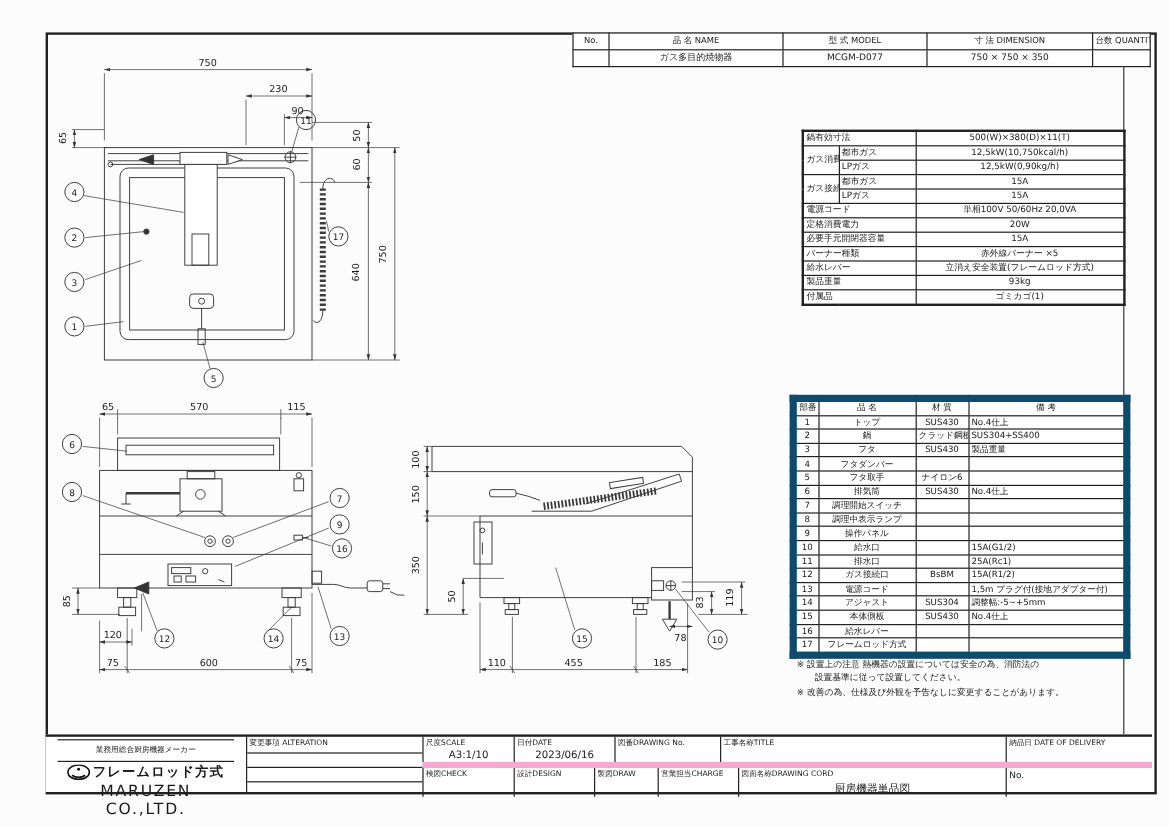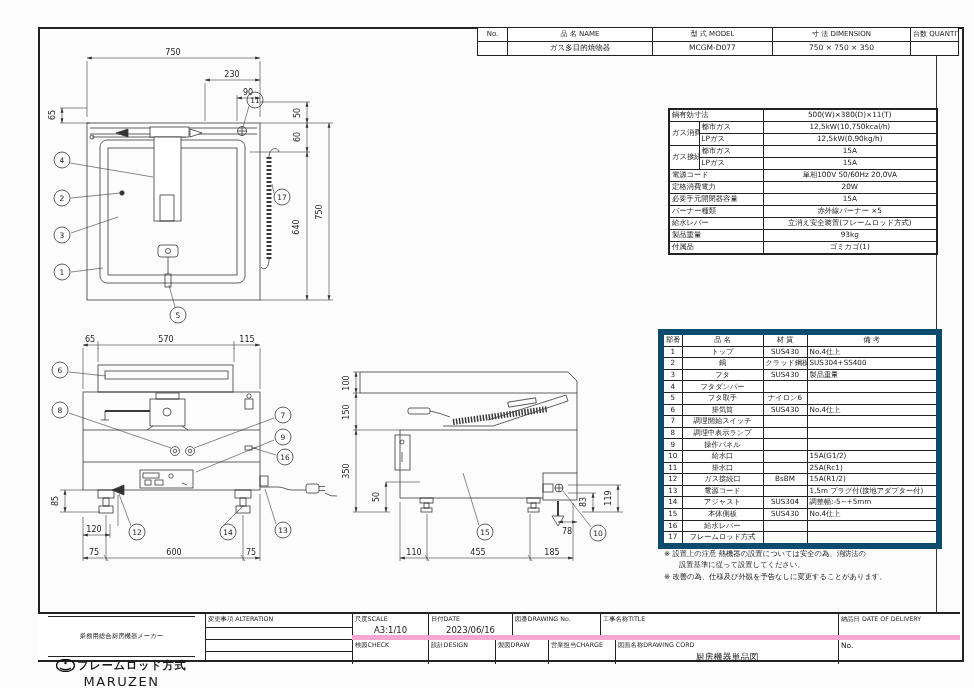--- a/index.html
+++ b/index.html
@@ -23,21 +23,21 @@
   .parts td{height:10.6px;font-size:7.2px;}
   .notes{left:664px;top:548px;width:290px;font-size:7.3px;line-height:1.55;}
   .notes .n2{padding-left:15px;}
   .tblock{left:38px;top:612px;width:922px;height:46px;border-top:2px solid #222;
           display:flex;background:#fff;}
   .tb-cell{border-left:1px solid #222;position:relative;box-sizing:border-box;}
   .tb-lab{font-size:6.3px;padding:1px 2px;white-space:nowrap;overflow:hidden;}
   .tb-val{font-size:8.5px;text-align:center;white-space:nowrap;}
   .company{width:167px;border-left:none;text-align:center;}
   .tagline{font-size:6.4px;margin:2px 10px 0 10px;border-top:1px solid #222;
-           border-bottom:1px solid #222;padding:15px 0;white-space:nowrap;}
+           border-bottom:1px solid #222;padding:4px 0;white-space:nowrap;}
   .cname{font-size:11px;font-weight:bold;letter-spacing:1px;display:flex;
          align-items:center;justify-content:center;gap:2px;margin-top:1px;}
   .cen{font-size:13px;letter-spacing:1.5px;border-bottom:4px solid #15803d;
        margin:1px 14px 0 14px;padding-bottom:7px;}
   .alt{width:147px;display:flex;flex-direction:column;}
   .alt-row{border-bottom:1px solid #222;height:11px;}
   .alt-row:last-child{border-bottom:none;flex:1;}
   .rgrp{width:608px;display:flex;flex-direction:column;}
   .rrow{display:flex;}
   .rrow.top{height:25px;border-bottom:5px solid #f9a8d4;}

